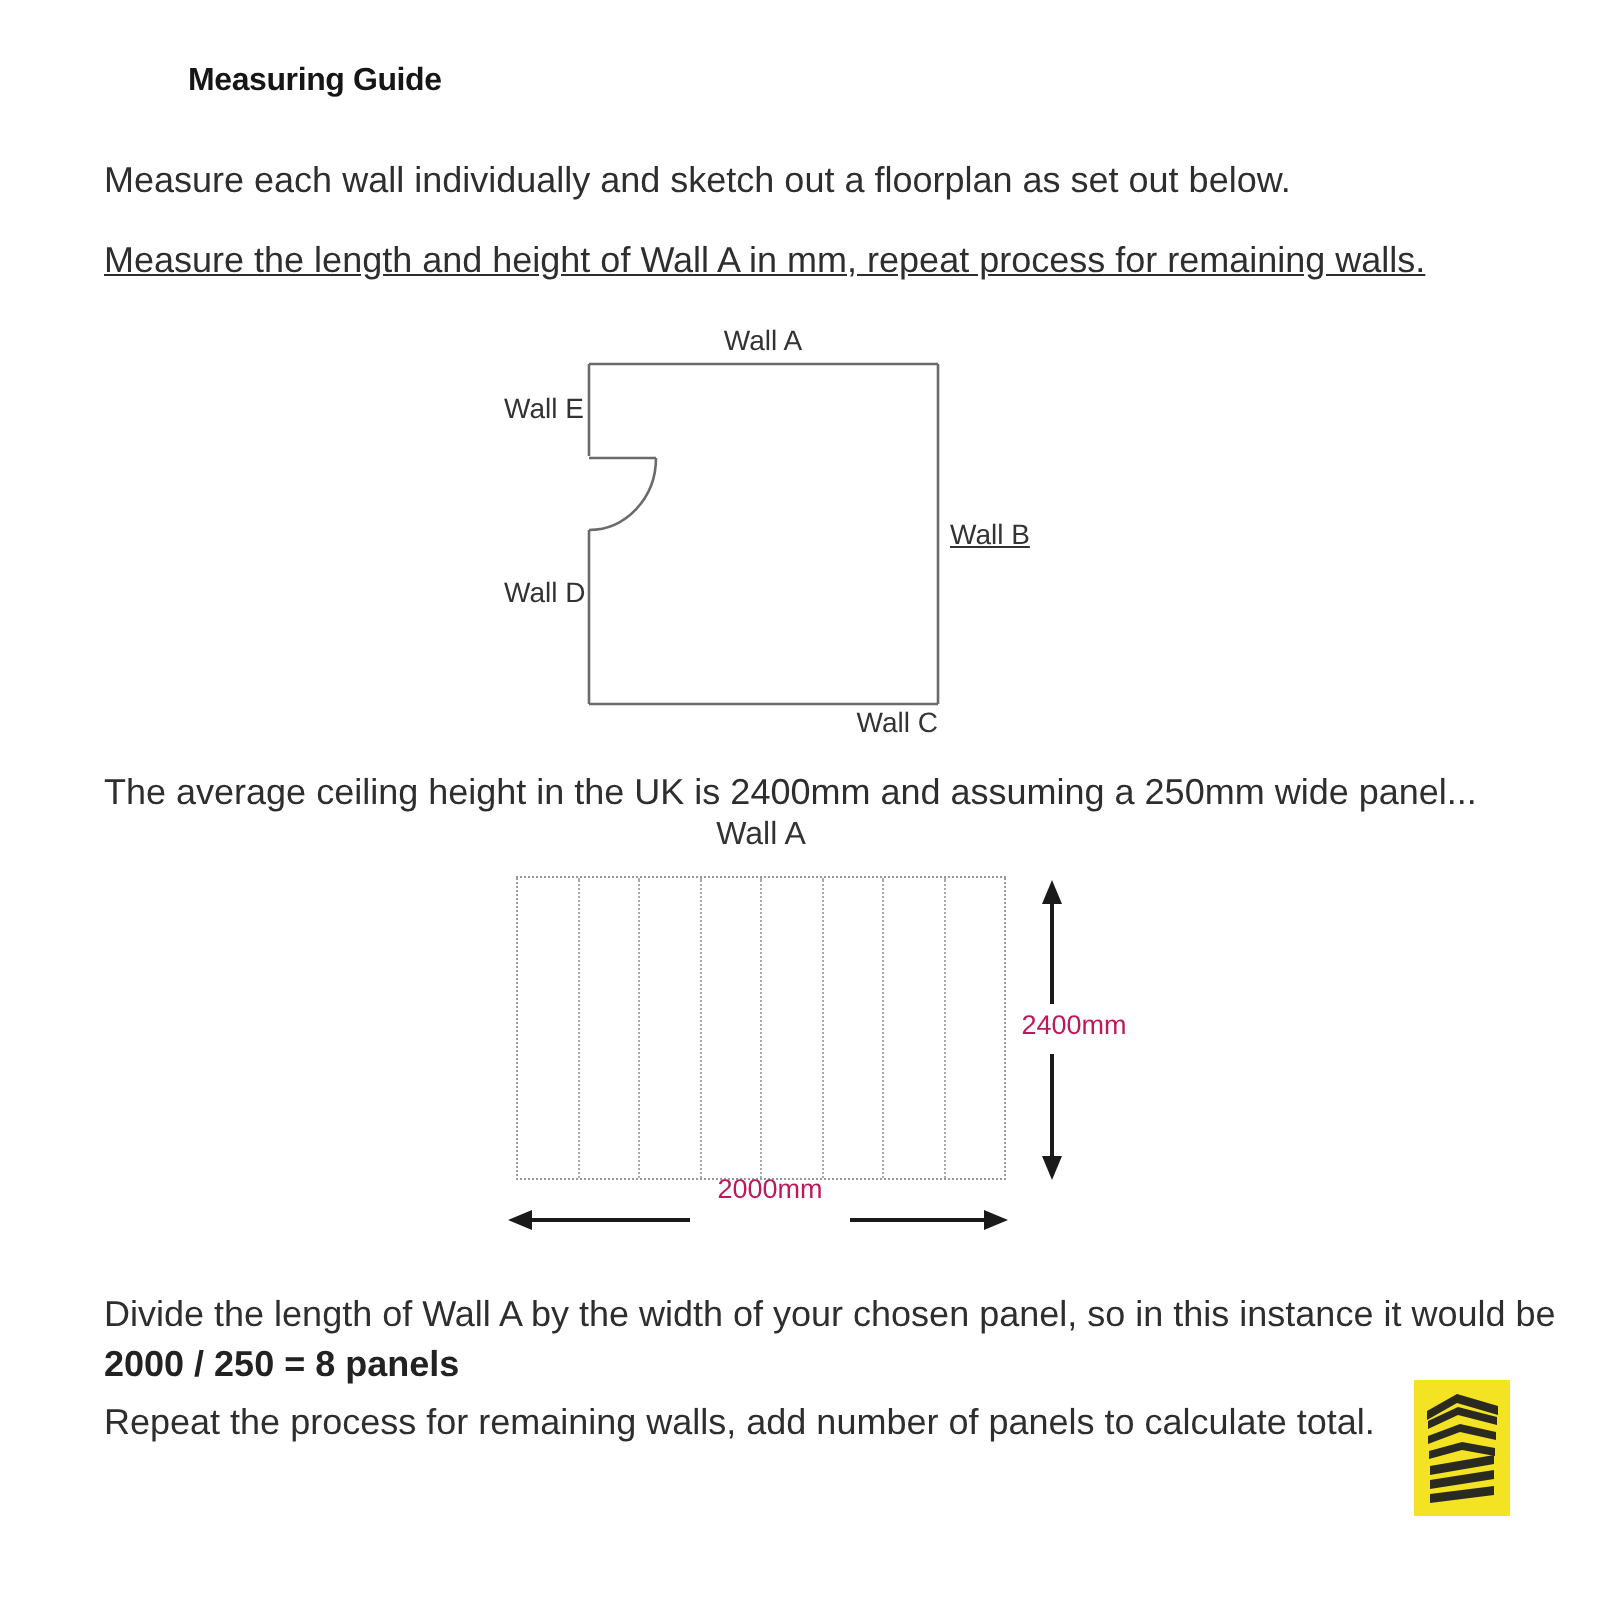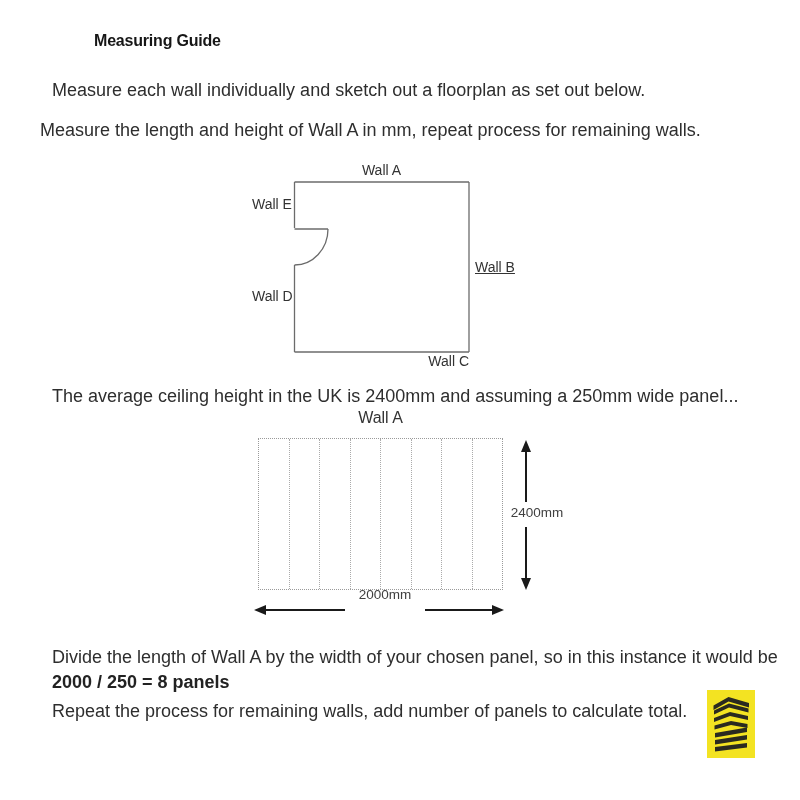--- a/index.html
+++ b/index.html
@@ -8,21 +8,21 @@
     font-family:"Liberation Sans","DejaVu Sans",sans-serif;color:#2e2e2e;
   }
   .abs{position:absolute;}
   .title{
     left:47px;top:32px;font-size:16px;font-weight:bold;color:#161616;
     letter-spacing:-0.2px;
     margin-left:47px;
   }
   .para{font-size:18px;color:#2e2e2e;white-space:nowrap;}
   .p1{left:52px;top:80px;}
-  .p2{left:40px;top:120px;}
+  .p2{left:52px;top:120px;text-decoration:underline;}
   .p3{left:52px;top:386px;}
   .p4{left:52px;top:647px;}
   .p5{left:52px;top:672px;font-weight:bold;color:#222;}
   .p6{left:52px;top:701px;}
 
   
   .floorplan{left:235px;top:155px;width:300px;height:215px;}
   .fp-label{position:absolute;font-size:14px;color:#333;white-space:nowrap;}
   .fp-a{left:59px;top:7px;width:175px;text-align:center;}
   .fp-e{left:17px;top:41px;}
@@ -31,21 +31,21 @@
   .fp-c{left:59px;top:198px;width:175px;text-align:right;}
 
   
   .pd-title{left:258px;top:409px;width:245px;text-align:center;font-size:16px;color:#333;}
   .panel-strip{
     left:258px;top:438px;width:245px;height:152px;display:flex;
     border:1px dotted #9a9a9a;box-sizing:border-box;background:#fff;
   }
   .panel{flex:1;border-right:1px dotted #ababab;}
   .panel:last-child{border-right:none;}
-  .dim-label{font-size:13.5px;color:#404040;text-align:center;white-space:nowrap;}
+  .dim-label{font-size:13.5px;color:#be185d;text-align:center;white-space:nowrap;}
   .dim-h{left:505px;top:505px;width:64px;}
   .dim-w{left:340px;top:587px;width:90px;}
   .v-arrow{left:516px;top:438px;}
   .h-arrow{left:253px;top:601px;}
 
   
   .logo{left:707px;top:690px;width:48px;height:68px;}
 </style>
 </head>
 <body>

